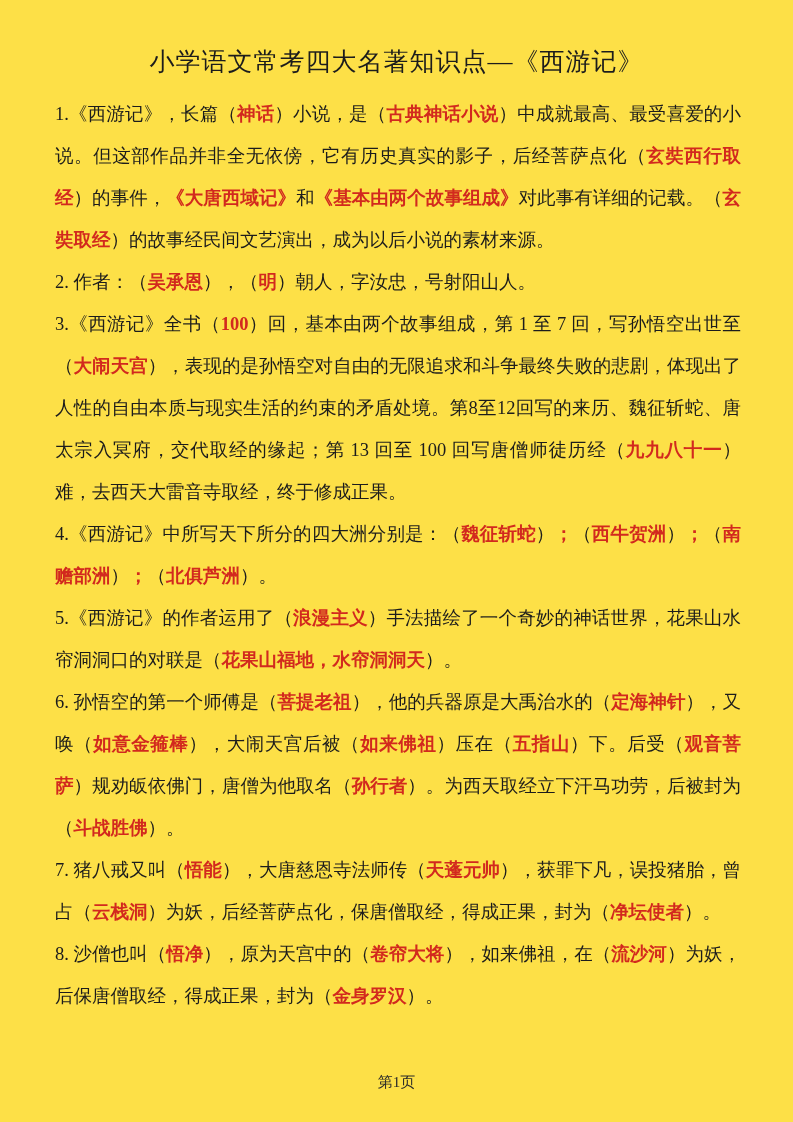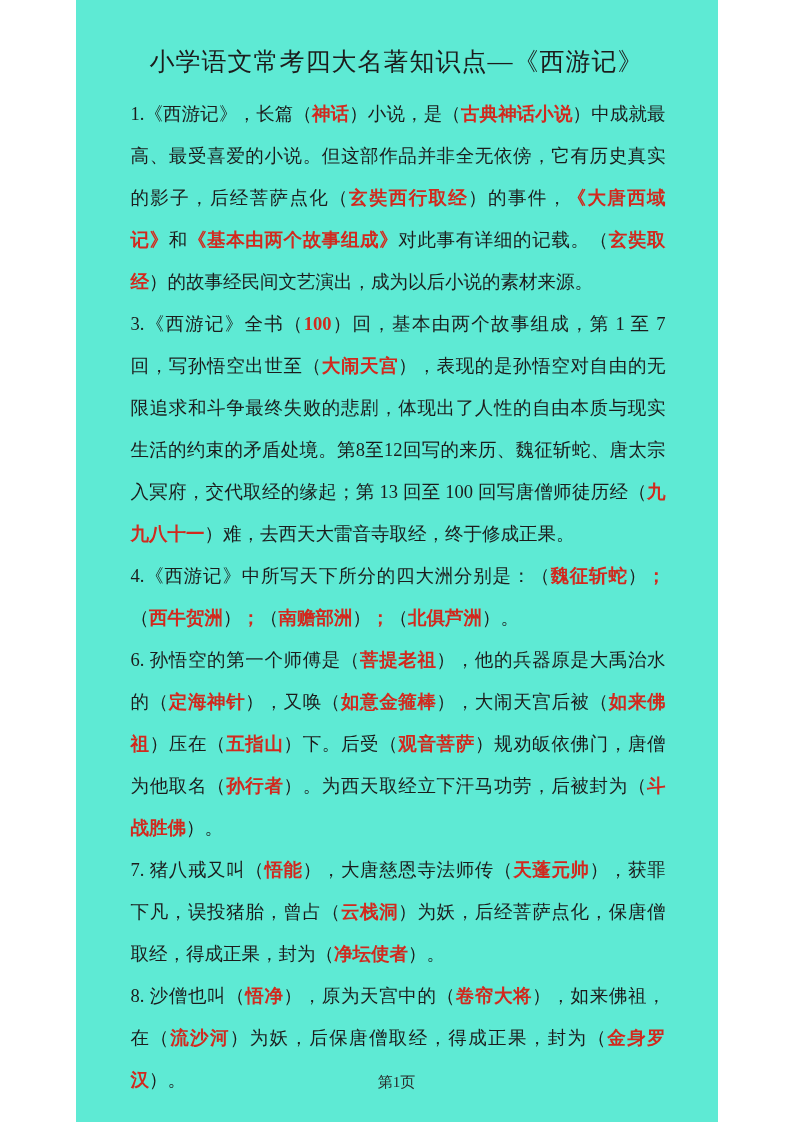--- a/index.html
+++ b/index.html
@@ -3,24 +3,24 @@
 <meta charset="utf-8">
 <style>
   :root { --hl-color: #d2291e; }
   html, body {
     margin: 0;
     padding: 0;
     background: #ffffff;
   }
   .page {
     position: relative;
-    width: 642px;
+    width: 793px;
     height: 1122px;
     margin: 0 auto;
-    background: #5eead4;
+    background: #fde047;
     overflow: hidden;
     font-family: "Liberation Serif", "DejaVu Serif", serif;
     color: #1c1c1c;
   }
   .title {
     margin: 0;
     padding-top: 44px;
     text-align: center;
     font-size: 25px;
     line-height: 36px;
@@ -53,20 +53,22 @@
     color: #2a2a2a;
   }
 </style>
 </head>
 <body>
 
 <div class="page">
   <h1 class="title">小学语文常考四大名著知识点—《西游记》</h1>
   <div class="doc-body">
       <p class="para"><span>1.《西游记》，长篇（</span><span class="hl">神话</span><span>）小说，是（</span><span class="hl">古典神话小说</span><span>）中成就最高、最受喜爱的小说。但这部作品并非全无依傍，它有历史真实的影子，后经菩萨点化（</span><span class="hl">玄奘西行取经</span><span>）的事件，</span><span class="hl">《大唐西域记》</span><span>和</span><span class="hl">《基本由两个故事组成》</span><span>对此事有详细的记载。（</span><span class="hl">玄奘取经</span><span>）的故事经民间文艺演出，成为以后小说的素材来源。</span></p>
+      <p class="para"><span>2. 作者：（</span><span class="hl">吴承恩</span><span>），（</span><span class="hl">明</span><span>）朝人，字汝忠，号射阳山人。</span></p>
       <p class="para"><span>3.《西游记》全书（</span><span class="hl">100</span><span>）回，基本由两个故事组成，第 1 至 7 回，写孙悟空出世至（</span><span class="hl">大闹天宫</span><span>），表现的是孙悟空对自由的无限追求和斗争最终失败的悲剧，体现出了人性的自由本质与现实生活的约束的矛盾处境。第8至12回写的来历、魏征斩蛇、唐太宗入冥府，交代取经的缘起；第 13 回至 100 回写唐僧师徒历经（</span><span class="hl">九九八十一</span><span>）难，去西天大雷音寺取经，终于修成正果。</span></p>
       <p class="para"><span>4.《西游记》中所写天下所分的四大洲分别是：（</span><span class="hl">魏征斩蛇</span><span>）</span><span class="hl">；</span><span>（</span><span class="hl">西牛贺洲</span><span>）</span><span class="hl">；</span><span>（</span><span class="hl">南赡部洲</span><span>）</span><span class="hl">；</span><span>（</span><span class="hl">北俱芦洲</span><span>）。</span></p>
+      <p class="para"><span>5.《西游记》的作者运用了（</span><span class="hl">浪漫主义</span><span>）手法描绘了一个奇妙的神话世界，花果山水帘洞洞口的对联是（</span><span class="hl">花果山福地，水帘洞洞天</span><span>）。</span></p>
       <p class="para"><span>6. 孙悟空的第一个师傅是（</span><span class="hl">菩提老祖</span><span>），他的兵器原是大禹治水的（</span><span class="hl">定海神针</span><span>），又唤（</span><span class="hl">如意金箍棒</span><span>），大闹天宫后被（</span><span class="hl">如来佛祖</span><span>）压在（</span><span class="hl">五指山</span><span>）下。后受（</span><span class="hl">观音菩萨</span><span>）规劝皈依佛门，唐僧为他取名（</span><span class="hl">孙行者</span><span>）。为西天取经立下汗马功劳，后被封为（</span><span class="hl">斗战胜佛</span><span>）。</span></p>
       <p class="para"><span>7. 猪八戒又叫（</span><span class="hl">悟能</span><span>），大唐慈恩寺法师传（</span><span class="hl">天蓬元帅</span><span>），获罪下凡，误投猪胎，曾占（</span><span class="hl">云栈洞</span><span>）为妖，后经菩萨点化，保唐僧取经，得成正果，封为（</span><span class="hl">净坛使者</span><span>）。</span></p>
       <p class="para"><span>8. 沙僧也叫（</span><span class="hl">悟净</span><span>），原为天宫中的（</span><span class="hl">卷帘大将</span><span>），如来佛祖，在（</span><span class="hl">流沙河</span><span>）为妖，后保唐僧取经，得成正果，封为（</span><span class="hl">金身罗汉</span><span>）。</span></p>
     </div>
   <div class="footer">第1页</div>
 </div>
 
 </body></html>

